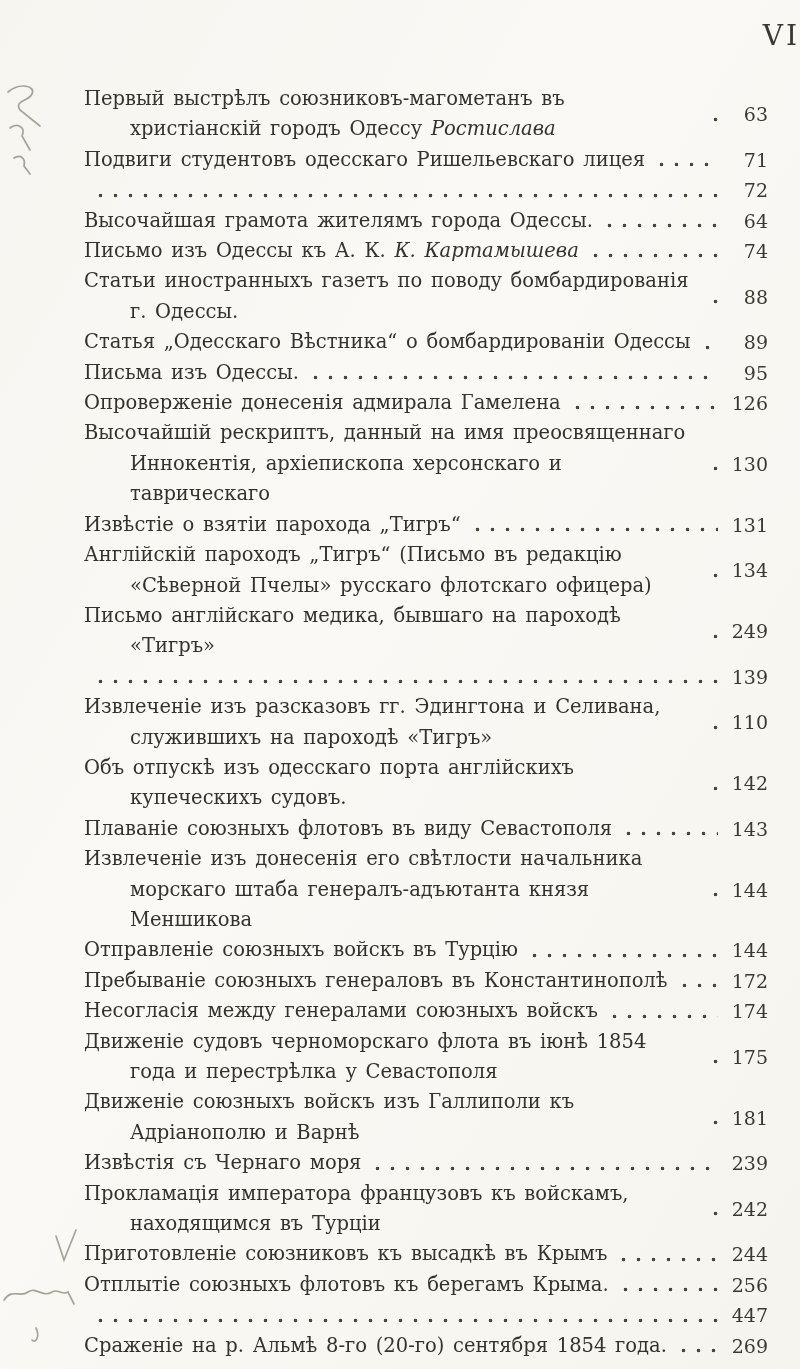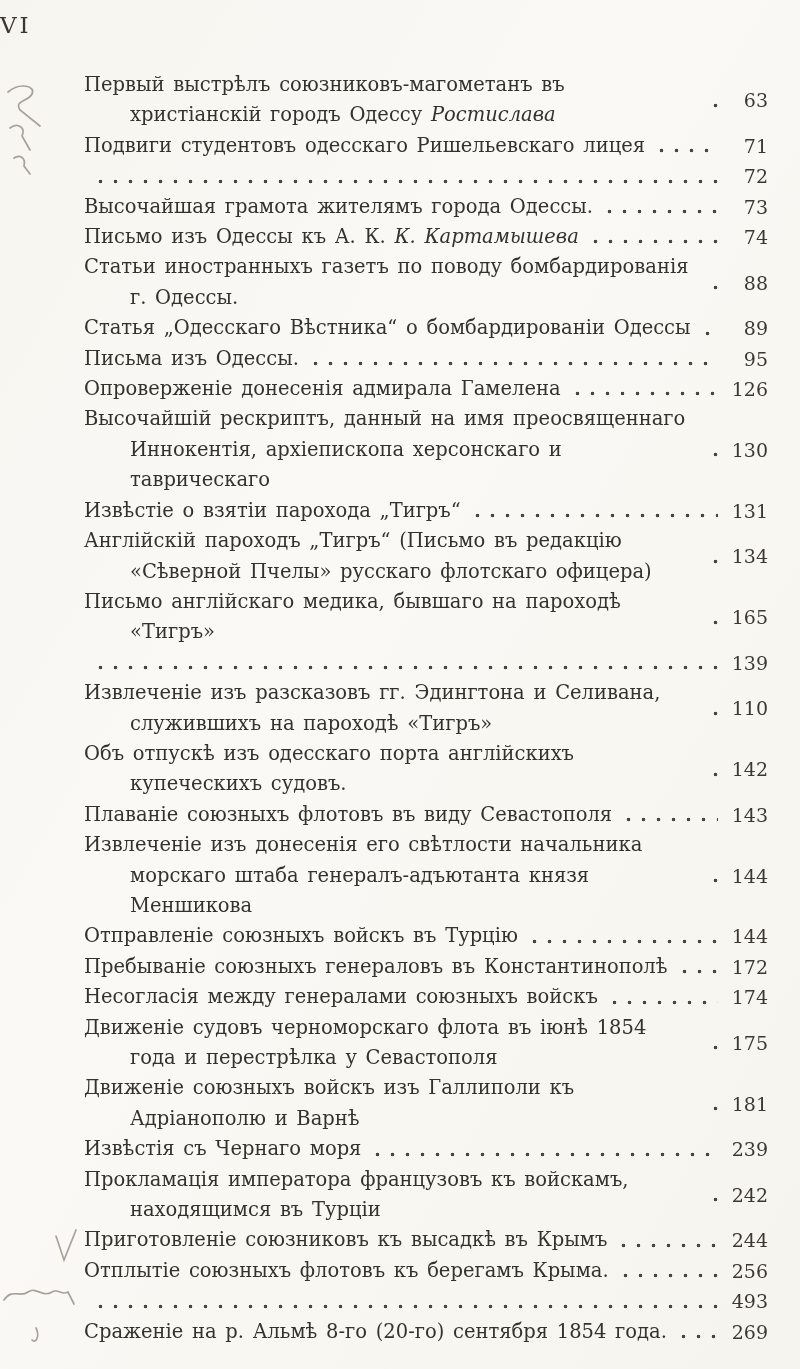--- a/index.html
+++ b/index.html
@@ -6,23 +6,23 @@
   body {
     width: 800px;
     height: 1369px;
     background: linear-gradient(120deg, #f6f5f0 0%, #faf9f5 40%, #f5f4ee 100%);
     font-family: "DejaVu Serif", "Liberation Serif", serif;
     color: #34322c;
     position: relative;
     overflow: hidden;
   }
   .page-header {
-    text-align: left;
-    padding-top: 12px;
-    font-size: 23px;
+    text-align: right;
+    padding-top: 19px;
+    font-size: 28px;
     letter-spacing: 3px;
     color: #3a3831;
   }
   .toc {
     margin-top: 32px;
     padding-left: 84px;
     padding-right: 32px;
   }
   .entry {
     display: flex;
@@ -93,21 +93,21 @@
   </div>
 
   <div class="entry">
     <span class="dots"></span>
     <span class="page-num">72</span>
   </div>
 
   <div class="entry">
     <span class="etext"><span class="etext-main">Высочайшая грамота жителямъ города Одессы.</span></span>
     <span class="dots"></span>
-    <span class="page-num">73</span>
+    <span class="page-num">64</span>
   </div>
 
   <div class="entry">
     <span class="etext"><span class="etext-main">Письмо изъ Одессы къ А. К. </span><span class="etext-italic">К. Картамышева</span></span>
     <span class="dots"></span>
     <span class="page-num">74</span>
   </div>
 
   <div class="entry">
     <span class="etext"><span class="etext-main">Статьи иностранныхъ газетъ по поводу бомбардированія г. Одессы.</span></span>
@@ -147,21 +147,21 @@
 
   <div class="entry">
     <span class="etext"><span class="etext-main">Англійскій пароходъ „Тигръ“ (Письмо въ редакцію «Сѣверной Пчелы» русскаго флотскаго офицера)</span></span>
     <span class="dots"></span>
     <span class="page-num">134</span>
   </div>
 
   <div class="entry">
     <span class="etext"><span class="etext-main">Письмо англійскаго медика, бывшаго на пароходѣ «Тигръ»</span></span>
     <span class="dots"></span>
-    <span class="page-num">165</span>
+    <span class="page-num">249</span>
   </div>
 
   <div class="entry">
     <span class="dots"></span>
     <span class="page-num">139</span>
   </div>
 
   <div class="entry">
     <span class="etext"><span class="etext-main">Извлеченіе изъ разсказовъ гг. Эдингтона и Селивана, служившихъ на пароходѣ «Тигръ»</span></span>
     <span class="dots"></span>
@@ -235,21 +235,21 @@
   </div>
 
   <div class="entry">
     <span class="etext"><span class="etext-main">Отплытіе союзныхъ флотовъ къ берегамъ Крыма.</span></span>
     <span class="dots"></span>
     <span class="page-num">256</span>
   </div>
 
   <div class="entry">
     <span class="dots"></span>
-    <span class="page-num">493</span>
+    <span class="page-num">447</span>
   </div>
 
   <div class="entry">
     <span class="etext"><span class="etext-main">Сраженіе на р. Альмѣ 8-го (20-го) сентября 1854 года.</span></span>
     <span class="dots"></span>
     <span class="page-num">269</span>
   </div>
 
 </div>
 

